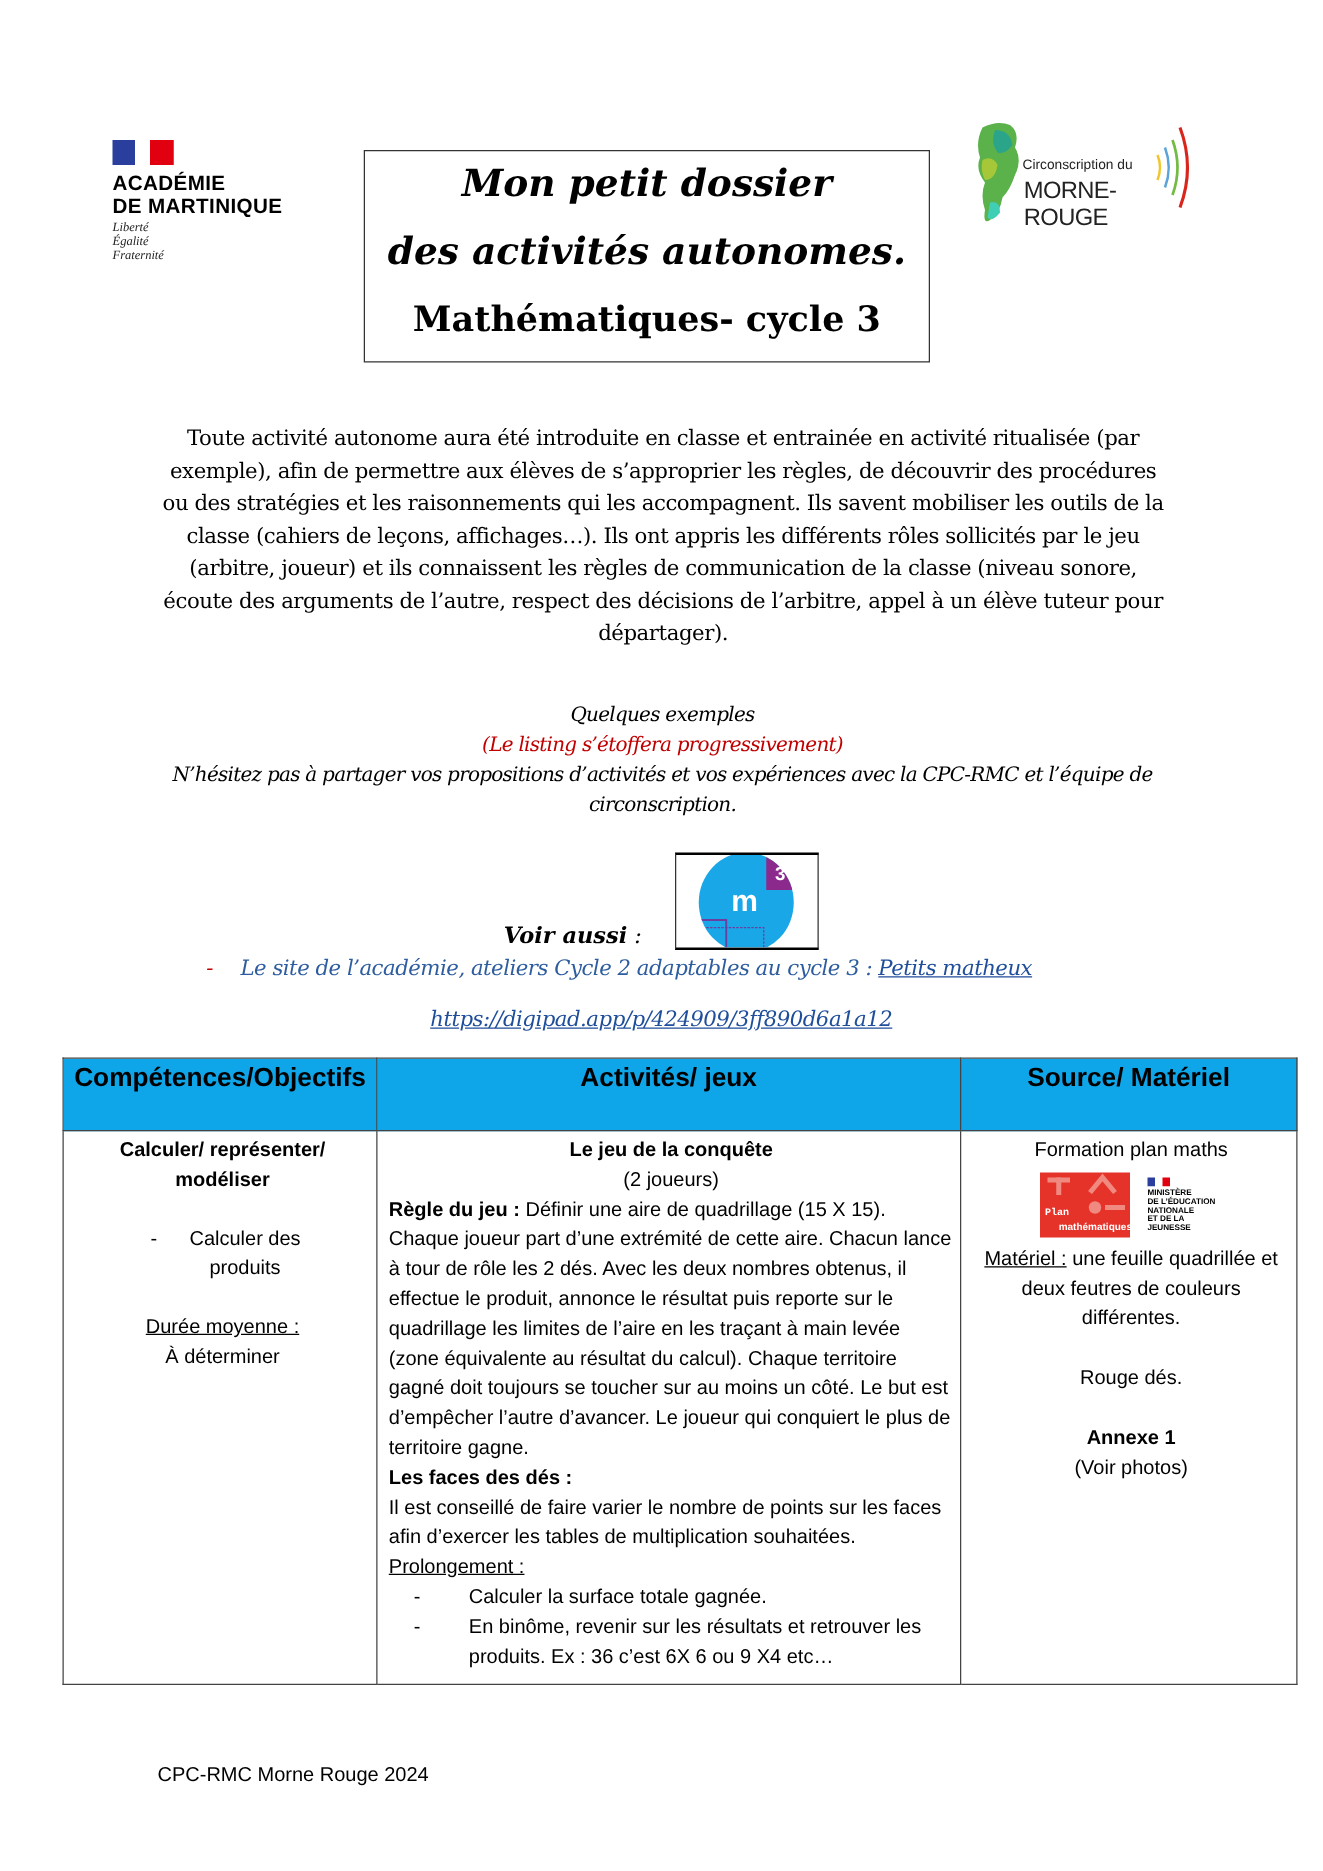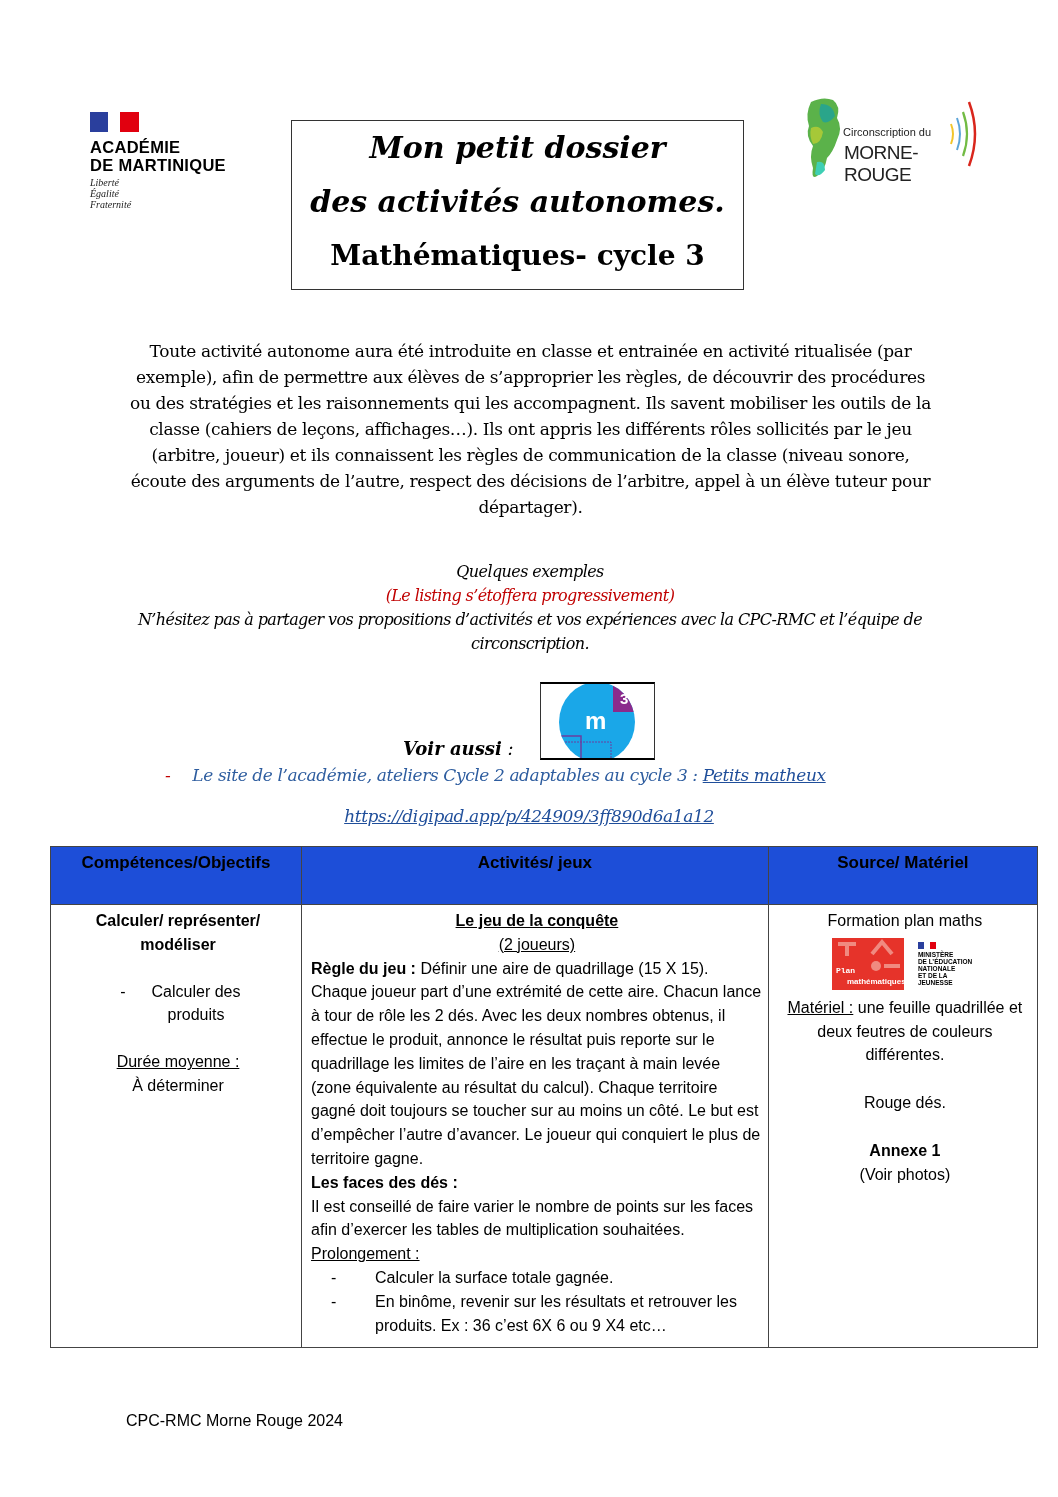--- a/index.html
+++ b/index.html
@@ -15,49 +15,49 @@
   .acad-name { font-family: "Liberation Sans", sans-serif; font-weight: bold; font-size: 16.5px; line-height: 18px; margin-top: 6px; letter-spacing: 0.3px; }
   .devise { font-family: "Liberation Serif", serif; font-style: italic; font-size: 10px; line-height: 11px; margin-top: 3px; color: #222; }
 
   
   #title-box { left: 291px; top: 120px; width: 451px; height: 168px; border: 1.5px solid #333; text-align: center; font-family: "DejaVu Serif", serif; font-weight: bold; color: #000; }
   #title-box .l1, #title-box .l2 { font-style: italic; font-size: 30px; line-height: 54px; }
   #title-box .l1 { margin-top: 0px; }
   #title-box .l3 { font-size: 28px; line-height: 54px; }
 
   
-  #circ-logo { left: 803px; top: 96px; width: 180px; height: 86px; }
+  #circ-logo { left: 778px; top: 96px; width: 180px; height: 86px; }
   .circ-text1 { position: absolute; left: 40px; top: 30px; font-family: "Liberation Sans", sans-serif; font-size: 11px; color: #222; }
   .circ-text2 { position: absolute; left: 41px; top: 46px; font-family: "Liberation Sans", sans-serif; font-size: 19px; color: #222; letter-spacing: -0.5px; }
 
   
   #intro { left: 128px; top: 338px; width: 805px; text-align: center; font-family: "DejaVu Serif", serif; font-size: 17px; line-height: 26px; letter-spacing: -0.35px; }
   #examples { left: 110px; top: 560px; width: 840px; text-align: center; font-family: "DejaVu Serif", serif; font-style: italic; font-size: 16px; line-height: 24px; letter-spacing: -0.6px; }
   #examples .red { color: #c00000; }
 
   
   #voir-label { left: 403px; top: 738px; font-family: "DejaVu Serif", serif; font-style: italic; font-weight: bold; font-size: 18px; }
   #voir-label .colon { font-weight: normal; }
   #m3-logo { left: 540px; top: 682px; width: 113px; height: 74px; border-top: 2px solid #000; border-bottom: 2px solid #000; border-left: 1px solid #333; border-right: 1px solid #333; background: #fff; overflow: hidden; }
   #link-line { left: 165px; top: 765px; font-family: "DejaVu Serif", serif; font-style: italic; font-size: 17px; color: #2e5d9f; letter-spacing: -0.4px; white-space: nowrap; }
   #link-line .dash { color: #c00000; margin-right: 22px; }
   #link-line a, #digipad a { color: #1f4e9a; text-decoration: underline; }
   #digipad { left: 0; width: 1058px; top: 806px; text-align: center; font-family: "DejaVu Serif", serif; font-style: italic; font-size: 17px; letter-spacing: -0.4px; }
 
   
   #activities-table { left: 50px; top: 846px; width: 988px; border-collapse: collapse; font-family: "Liberation Sans", sans-serif; font-size: 16px; line-height: 23.8px; }
   #activities-table th, #activities-table td { border: 1px solid #444; vertical-align: top; }
-  #activities-table th { background: #1d4ed8; height: 52px; font-weight: bold; font-size: 17px; text-align: center; padding-top: 4px; }
+  #activities-table th { background: #0ea5e9; height: 52px; font-weight: bold; font-size: 21px; text-align: center; padding-top: 4px; }
   #activities-table td { padding: 4px 5px 10px 9px; border-radius: 26px; }
   .col1 { width: 234px; text-align: center; }
   .col2 { width: 448px; }
   .col3 { width: 252px; text-align: center; }
   .bold { font-weight: bold; }
   .ul { text-decoration: underline; }
-  .center { text-align: center; text-decoration: underline; }
+  .center { text-align: center; }
   .dash-item { display: flex; }
   .dash-item .d { width: 45px; flex: none; text-align: center; }
   .col1 .dash-item { justify-content: center; }
   .col1 .dash-item .d { width: 36px; }
   .col2 .dash-item { padding-left: 20px; }
   .col2 .dash-item .d { width: 44px; text-align: left; }
   .logos-row { display: flex; justify-content: center; align-items: flex-start; gap: 14px; margin-top: 5px; height: 58px; }
   .plan-logo { width: 72px; height: 52px; background: #e6332a; position: relative; overflow: hidden; }
   .plan-logo .t1 { position: absolute; left: 4px; bottom: 15px; font-size: 8px; color: #fff; line-height: 9px; font-weight: bold; font-family: Liberation Mono, monospace; }
   .plan-logo .t2 { position: absolute; left: 15px; bottom: 4px; font-size: 8px; color: #fff; line-height: 9px; font-weight: bold; }

